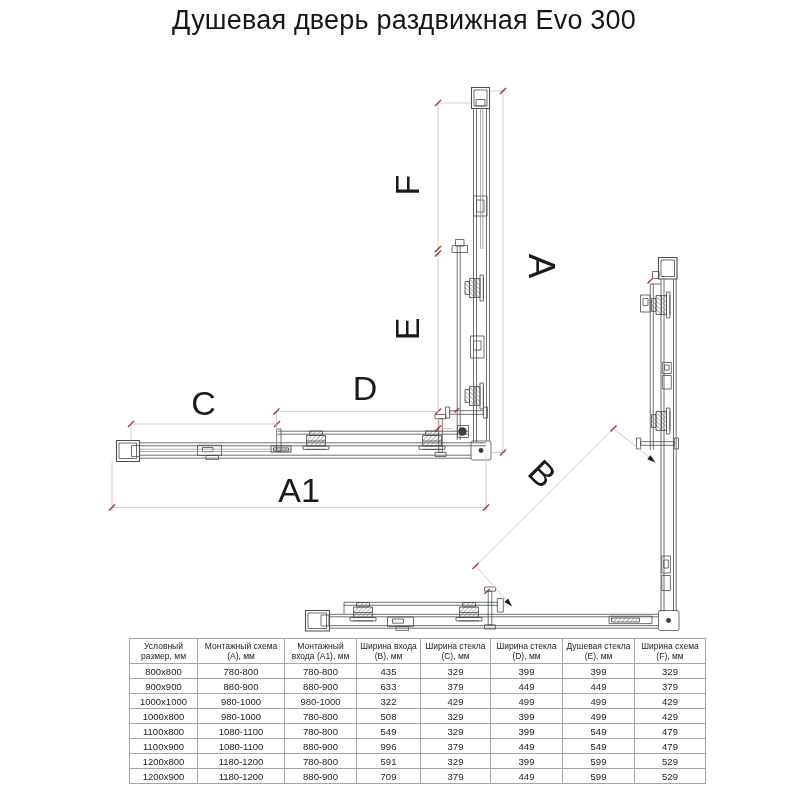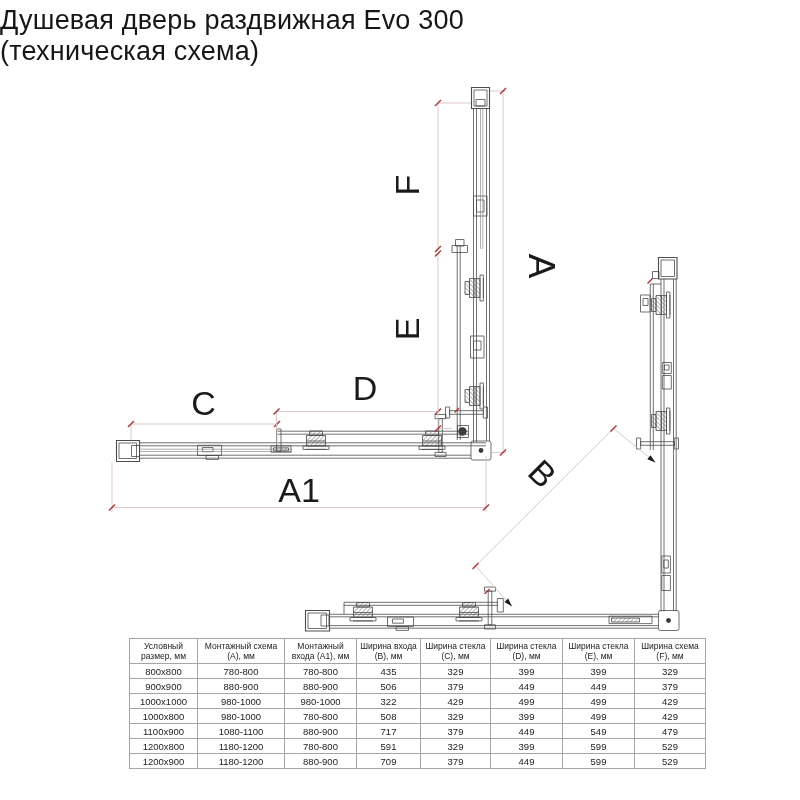--- a/index.html
+++ b/index.html
@@ -1,18 +1,18 @@
 <!DOCTYPE html>
 <html lang="ru"><head>
 <meta charset="utf-8">
 <style>
   html,body{margin:0;padding:0;background:#fff;}
   .page{position:relative;width:800px;height:800px;background:#ffffff;overflow:hidden;
         font-family:"Liberation Sans",sans-serif;}
-  .title{position:absolute;top:5px;left:0;width:636px;text-align:left;
+  .title{position:absolute;top:5px;left:0;width:636px;text-align:right;
          font-size:27px;line-height:31px;color:#161616;font-weight:400;letter-spacing:.2px;}
   .diagram{position:absolute;left:0;top:66px;}
   .diagram line,.diagram rect,.diagram path,.diagram polyline{vector-effect:non-scaling-stroke;}
   .ln{stroke:#4d4d4d;stroke-width:.8;fill:none;}
   .ln2{stroke:#8c8c8c;stroke-width:.7;fill:none;}
   .dim{stroke:#d9c2c2;stroke-width:.9;fill:none;}
   .tick{stroke:#a83a3a;stroke-width:1.4;fill:none;}
   .lbl{font-family:"Liberation Sans",sans-serif;font-size:34px;font-weight:500;
        fill:#1a1a1a;text-anchor:middle;}
   .lblA{font-size:37px;}
@@ -25,21 +25,20 @@
   table.sizes th{font-size:8.5px;font-weight:500;height:24px;line-height:1.2;}
   table.sizes td{font-size:9.5px;font-weight:400;height:14px;}
 </style>
 </head>
 <body>
 
 <div class="page">
 
   <div class="title">
     <div>Душевая дверь раздвижная Evo 300</div>
-    <div>(техническая схема)</div>
   </div>
 
   <svg class="diagram" width="800" height="574" viewBox="0 66 800 574" xmlns="http://www.w3.org/2000/svg">
     <defs>
       <pattern id="hx" patternUnits="userSpaceOnUse" width="3" height="3" patternTransform="rotate(45)">
         <line x1="0" y1="0" x2="0" y2="3" stroke="#5a5a5a" stroke-width="0.9"></line>
       </pattern>
       <g id="carr">
         <rect x="-13" y="-6" width="26" height="3.4"></rect>
         <line x1="-10" y1="-2.6" x2="10" y2="-2.6"></line>
@@ -255,40 +254,40 @@
           <col style="width:71px">
       </colgroup>
       <thead>
         <tr>
             <th>Условный размер, мм</th>
             <th>Монтажный схема (A), мм</th>
             <th>Монтажный входа (A1), мм</th>
             <th>Ширина входа (B), мм</th>
             <th>Ширина стекла (C), мм</th>
             <th>Ширина стекла (D), мм</th>
-            <th>Ширина стекла (E), мм</th>
+            <th>Душевая стекла (E), мм</th>
             <th>Ширина схема (F), мм</th>
           </tr>
       </thead>
       <tbody>
           <tr>
             <td>800x800</td>
             <td>780-800</td>
             <td>780-800</td>
             <td>435</td>
             <td>329</td>
             <td>399</td>
             <td>399</td>
             <td>329</td>
           </tr>
           <tr>
             <td>900x900</td>
             <td>880-900</td>
             <td>880-900</td>
-            <td>506</td>
+            <td>633</td>
             <td>379</td>
             <td>449</td>
             <td>449</td>
             <td>379</td>
           </tr>
           <tr>
             <td>1000x1000</td>
             <td>980-1000</td>
             <td>980-1000</td>
             <td>322</td>
@@ -301,24 +300,34 @@
             <td>1000x800</td>
             <td>980-1000</td>
             <td>780-800</td>
             <td>508</td>
             <td>329</td>
             <td>399</td>
             <td>499</td>
             <td>429</td>
           </tr>
           <tr>
+            <td>1100x800</td>
+            <td>1080-1100</td>
+            <td>780-800</td>
+            <td>549</td>
+            <td>329</td>
+            <td>399</td>
+            <td>549</td>
+            <td>479</td>
+          </tr>
+          <tr>
             <td>1100x900</td>
             <td>1080-1100</td>
             <td>880-900</td>
-            <td>717</td>
+            <td>996</td>
             <td>379</td>
             <td>449</td>
             <td>549</td>
             <td>479</td>
           </tr>
           <tr>
             <td>1200x800</td>
             <td>1180-1200</td>
             <td>780-800</td>
             <td>591</td>

